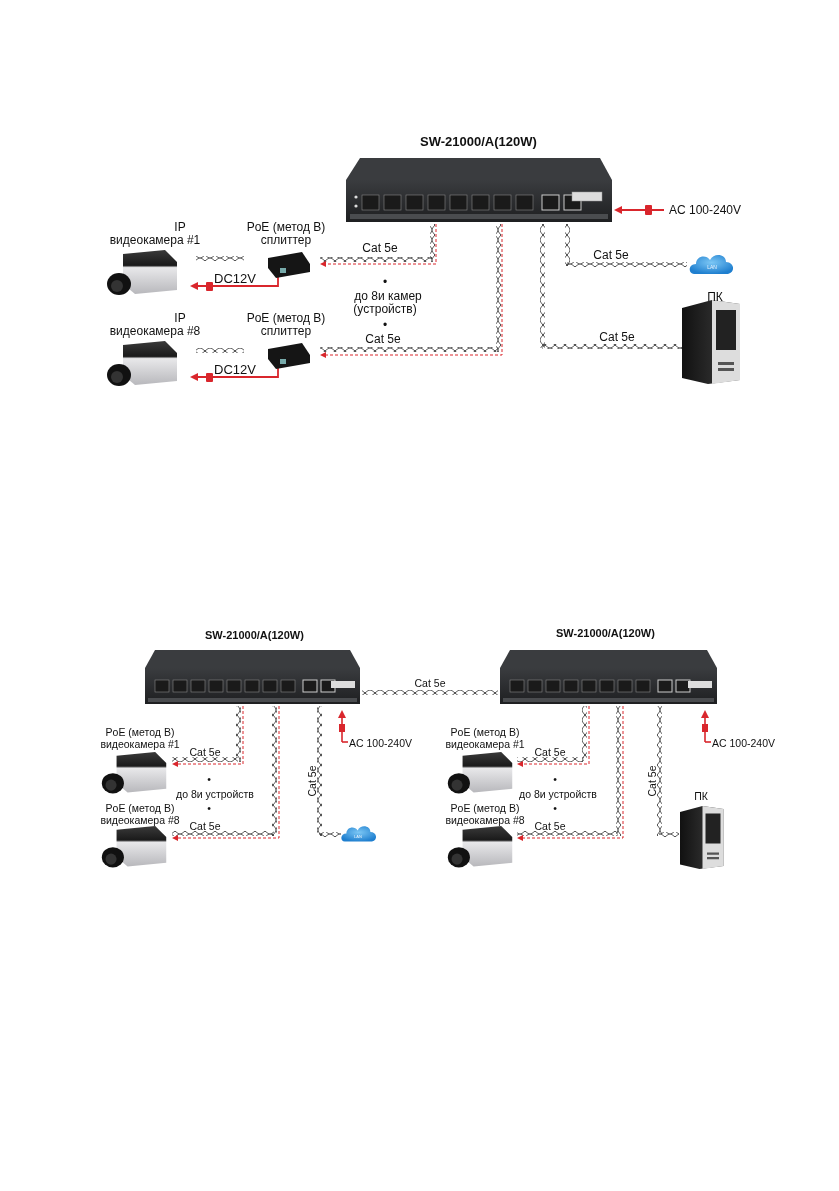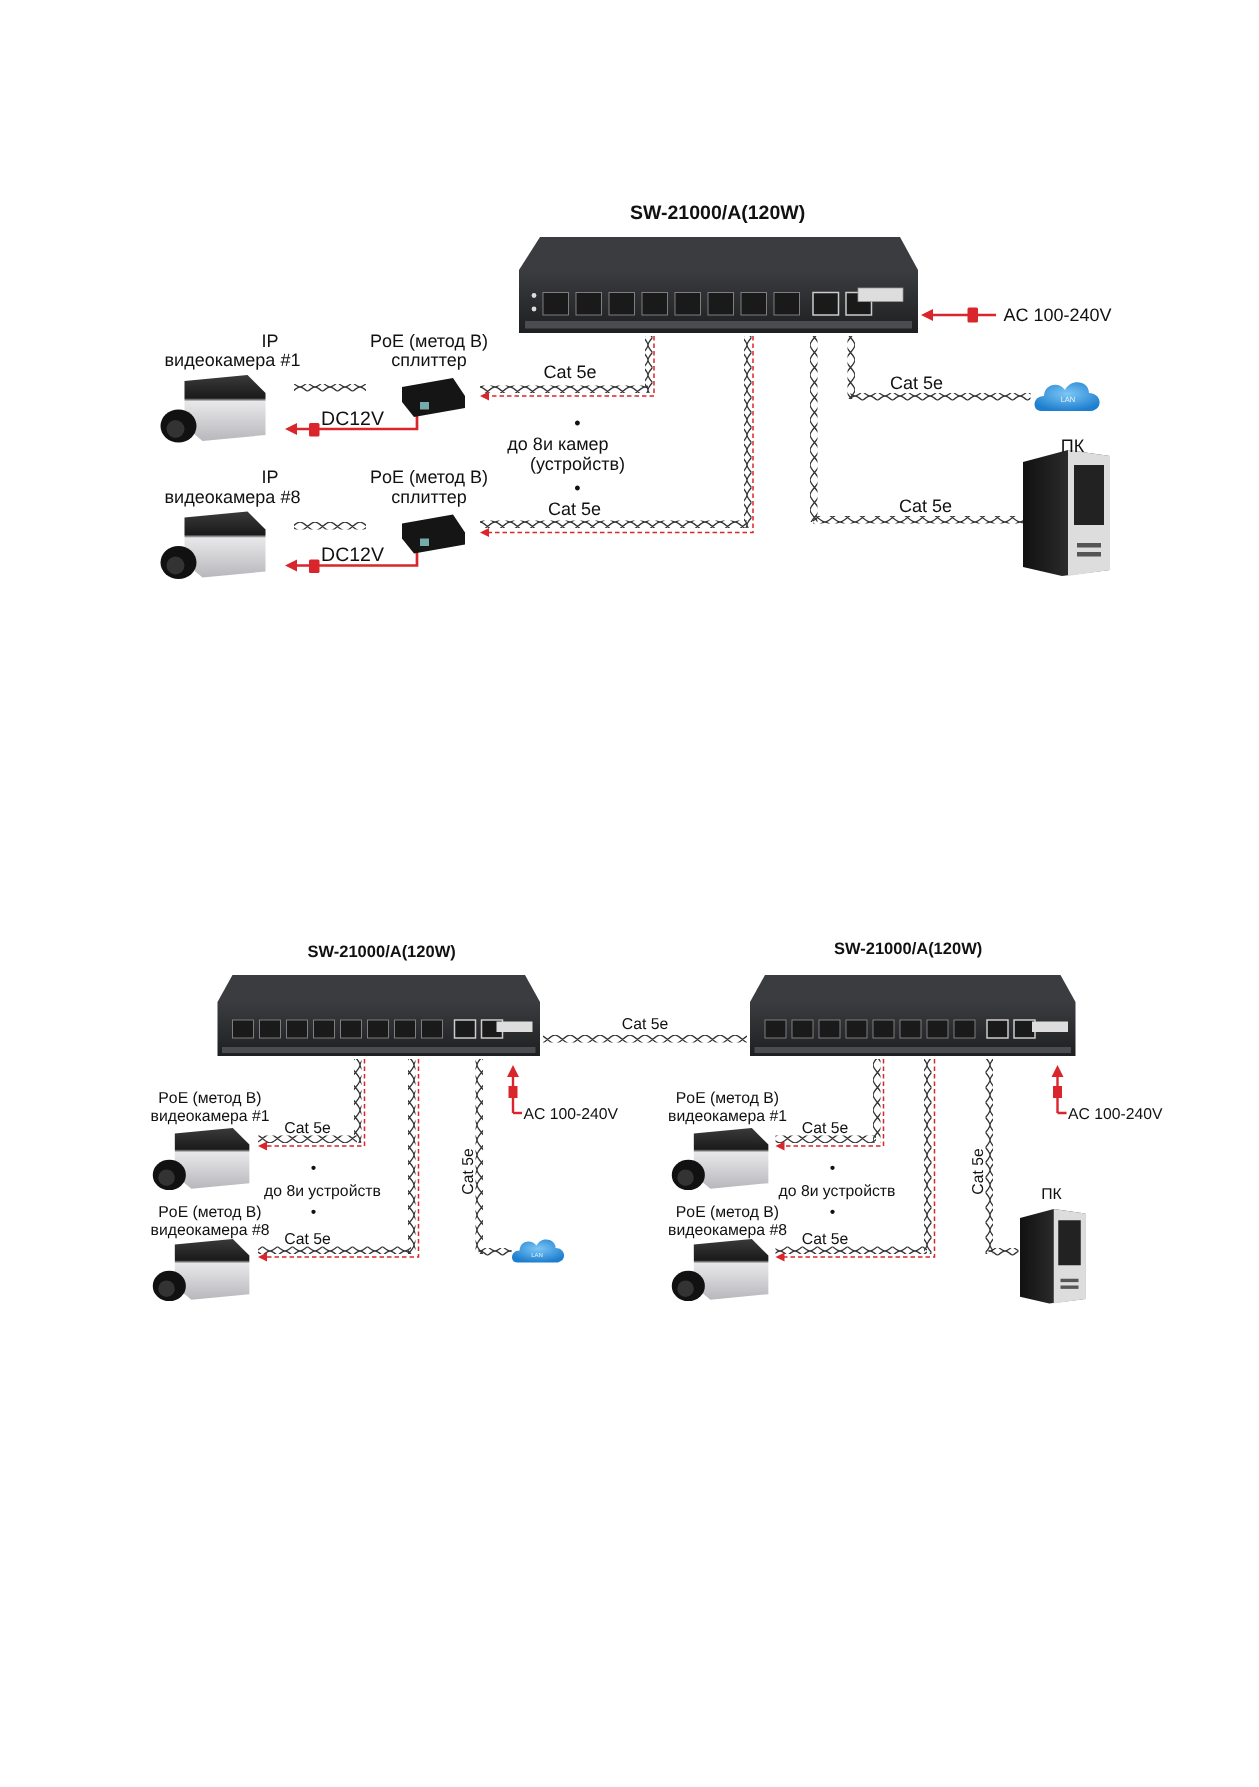--- a/index.html
+++ b/index.html
@@ -248,21 +248,21 @@
 <div class="lbl" style="left:355px;top:242px;width:50px;">Cat 5e</div>
 
 <div class="lbl" style="left:150px;top:312px;width:60px;">IP</div>
 <div class="lbl" style="left:100px;top:325px;width:110px;">видеокамера #8</div>
 <div class="lbl" style="left:236px;top:312px;width:100px;">PoE (метод B)</div>
 <div class="lbl" style="left:236px;top:325px;width:100px;">сплиттер</div>
 <div class="lbl" style="left:210px;top:363px;width:50px;font-size:13px;">DC12V</div>
 <div class="lbl" style="left:358px;top:333px;width:50px;">Cat 5e</div>
 
 <div class="lbl" style="left:375px;top:276px;width:20px;">•</div>
-<div class="lbl" style="left:322px;top:290px;width:100px;">до 8и камер</div>
+<div class="lbl" style="left:338px;top:290px;width:100px;">до 8и камер</div>
 <div class="lbl" style="left:335px;top:303px;width:100px;">(устройств)</div>
 <div class="lbl" style="left:375px;top:319px;width:20px;">•</div>
 
 <div class="lbl" style="left:669px;top:204px;text-align:left;">AC 100-240V</div>
 <div class="lbl" style="left:586px;top:249px;width:50px;">Cat 5e</div>
 <div class="lbl" style="left:702px;top:261px;width:20px;font-size:5px;color:#eaf4ff;">LAN</div>
 <div class="lbl" style="left:700px;top:291px;width:30px;">ПК</div>
 <div class="lbl" style="left:592px;top:331px;width:50px;">Cat 5e</div>
 
 <div class="title sm" style="left:205px;top:629px;">SW-21000/A(120W)</div>

